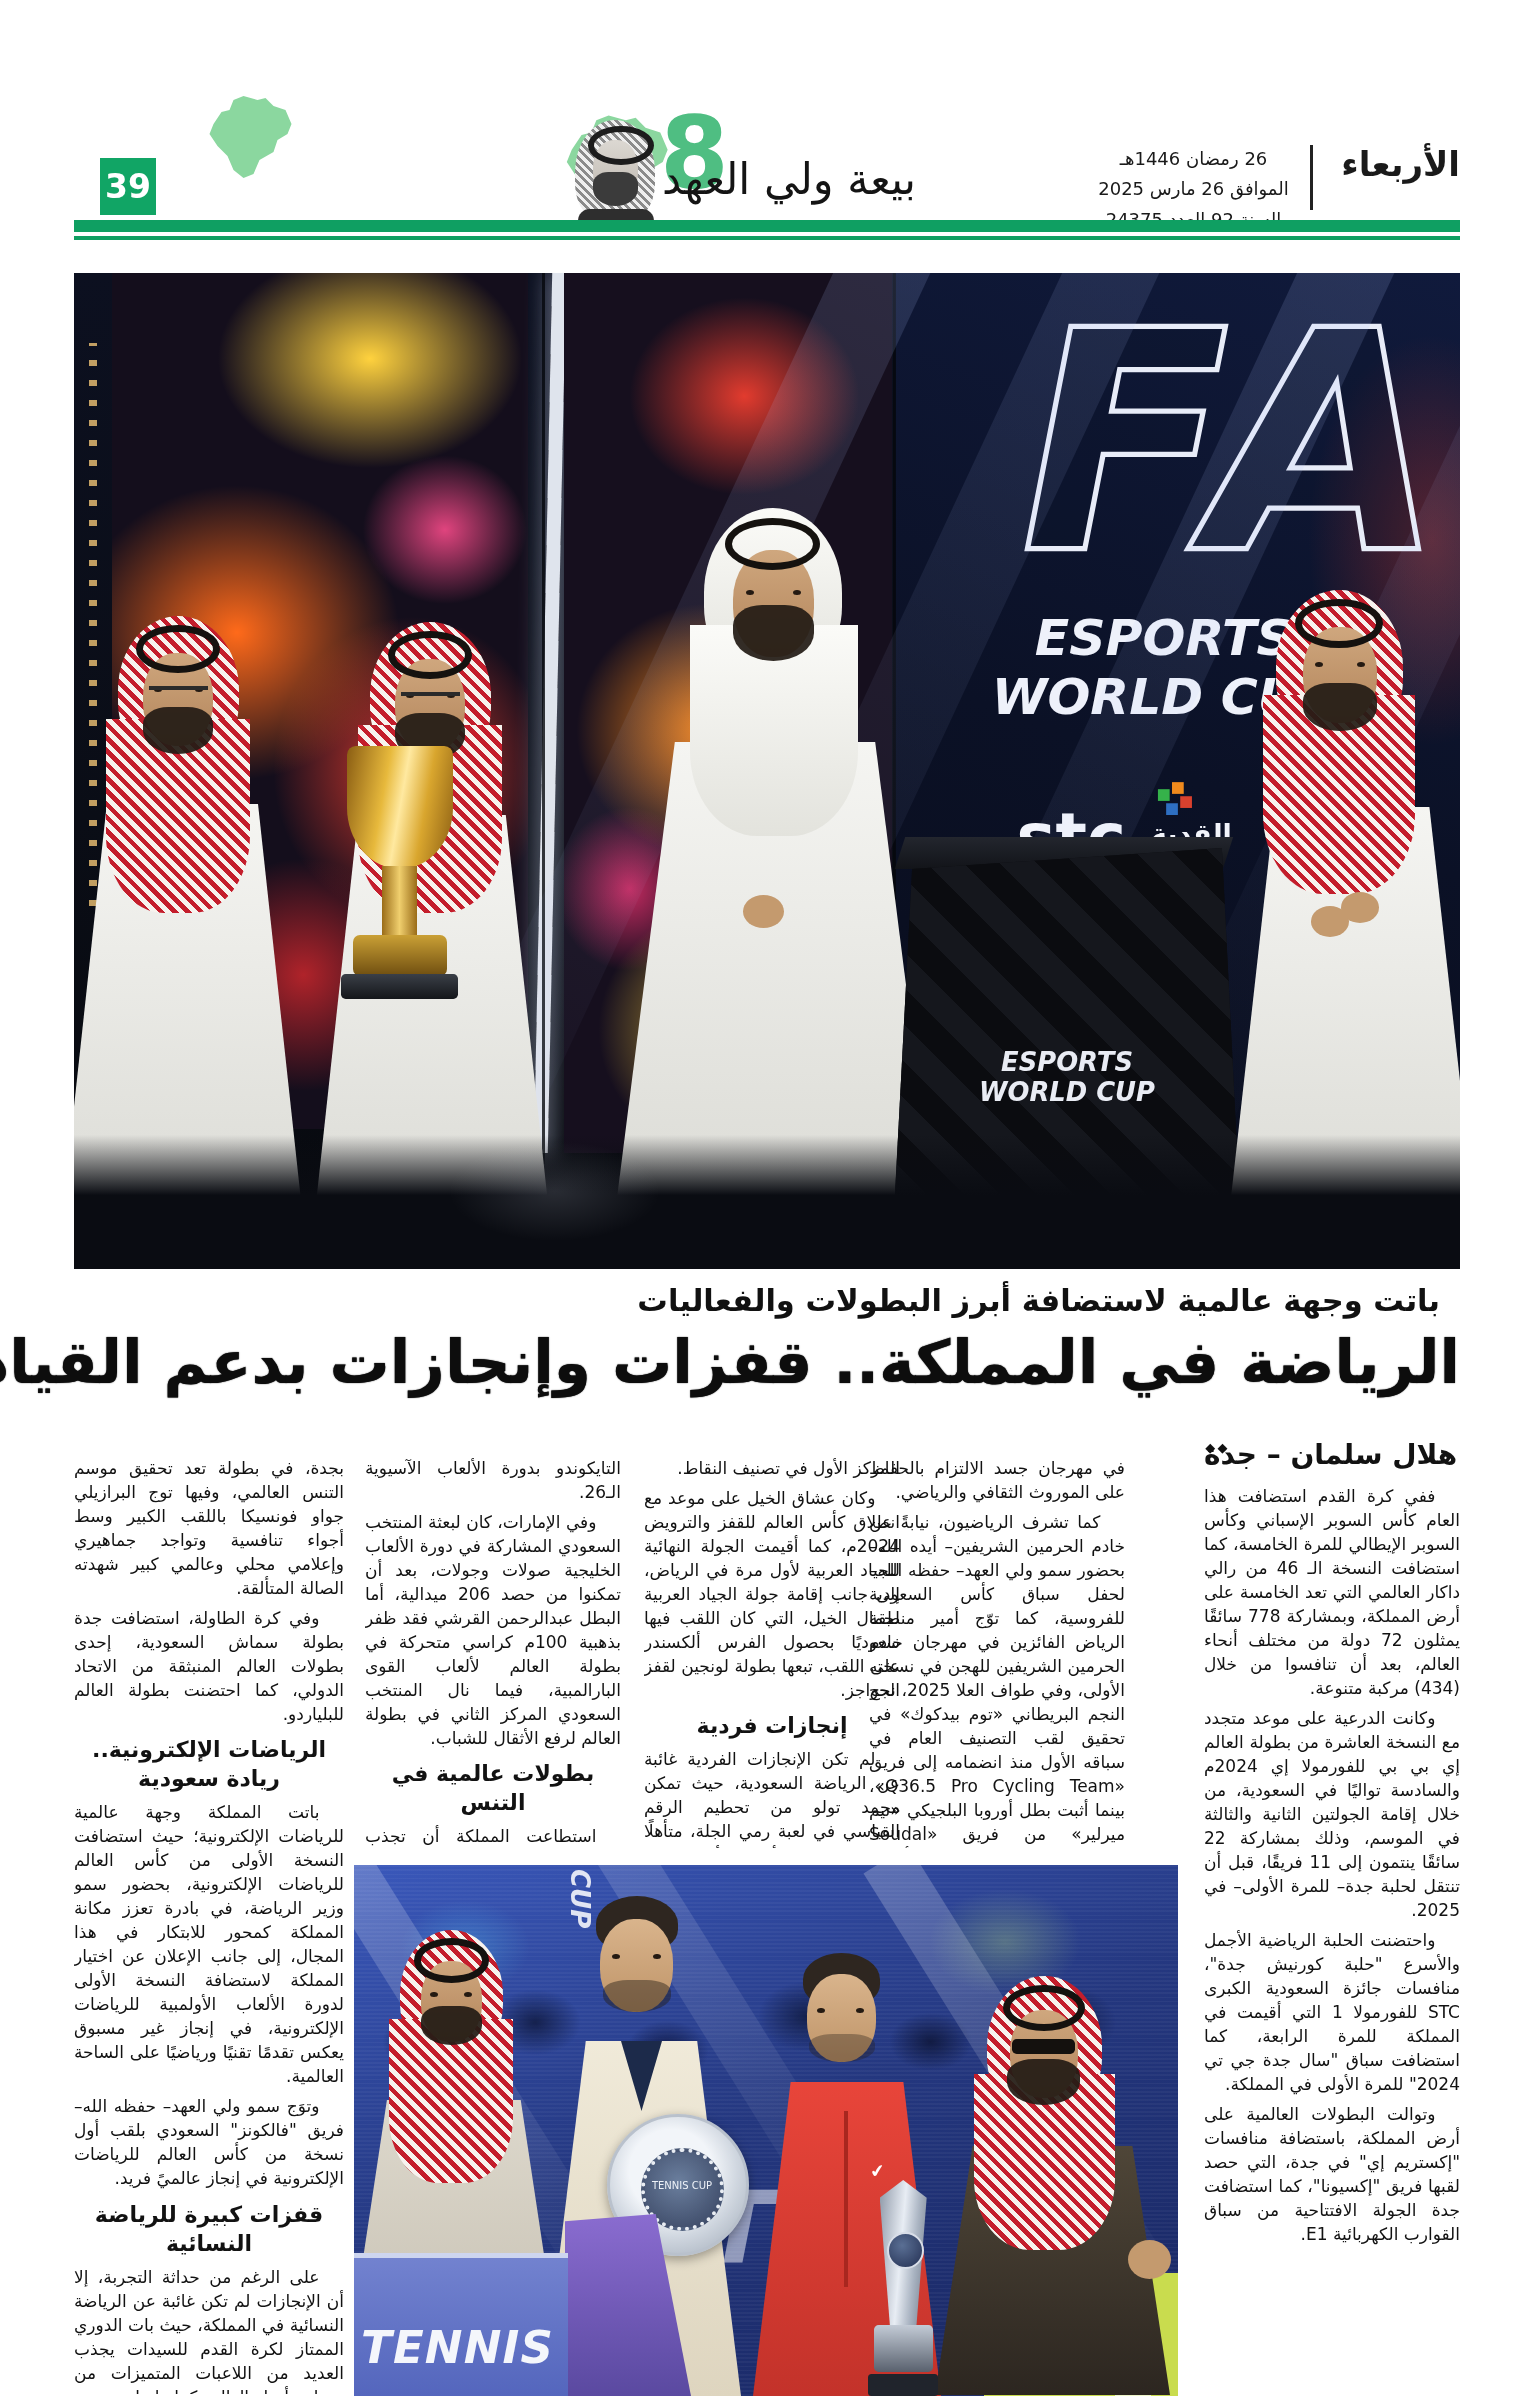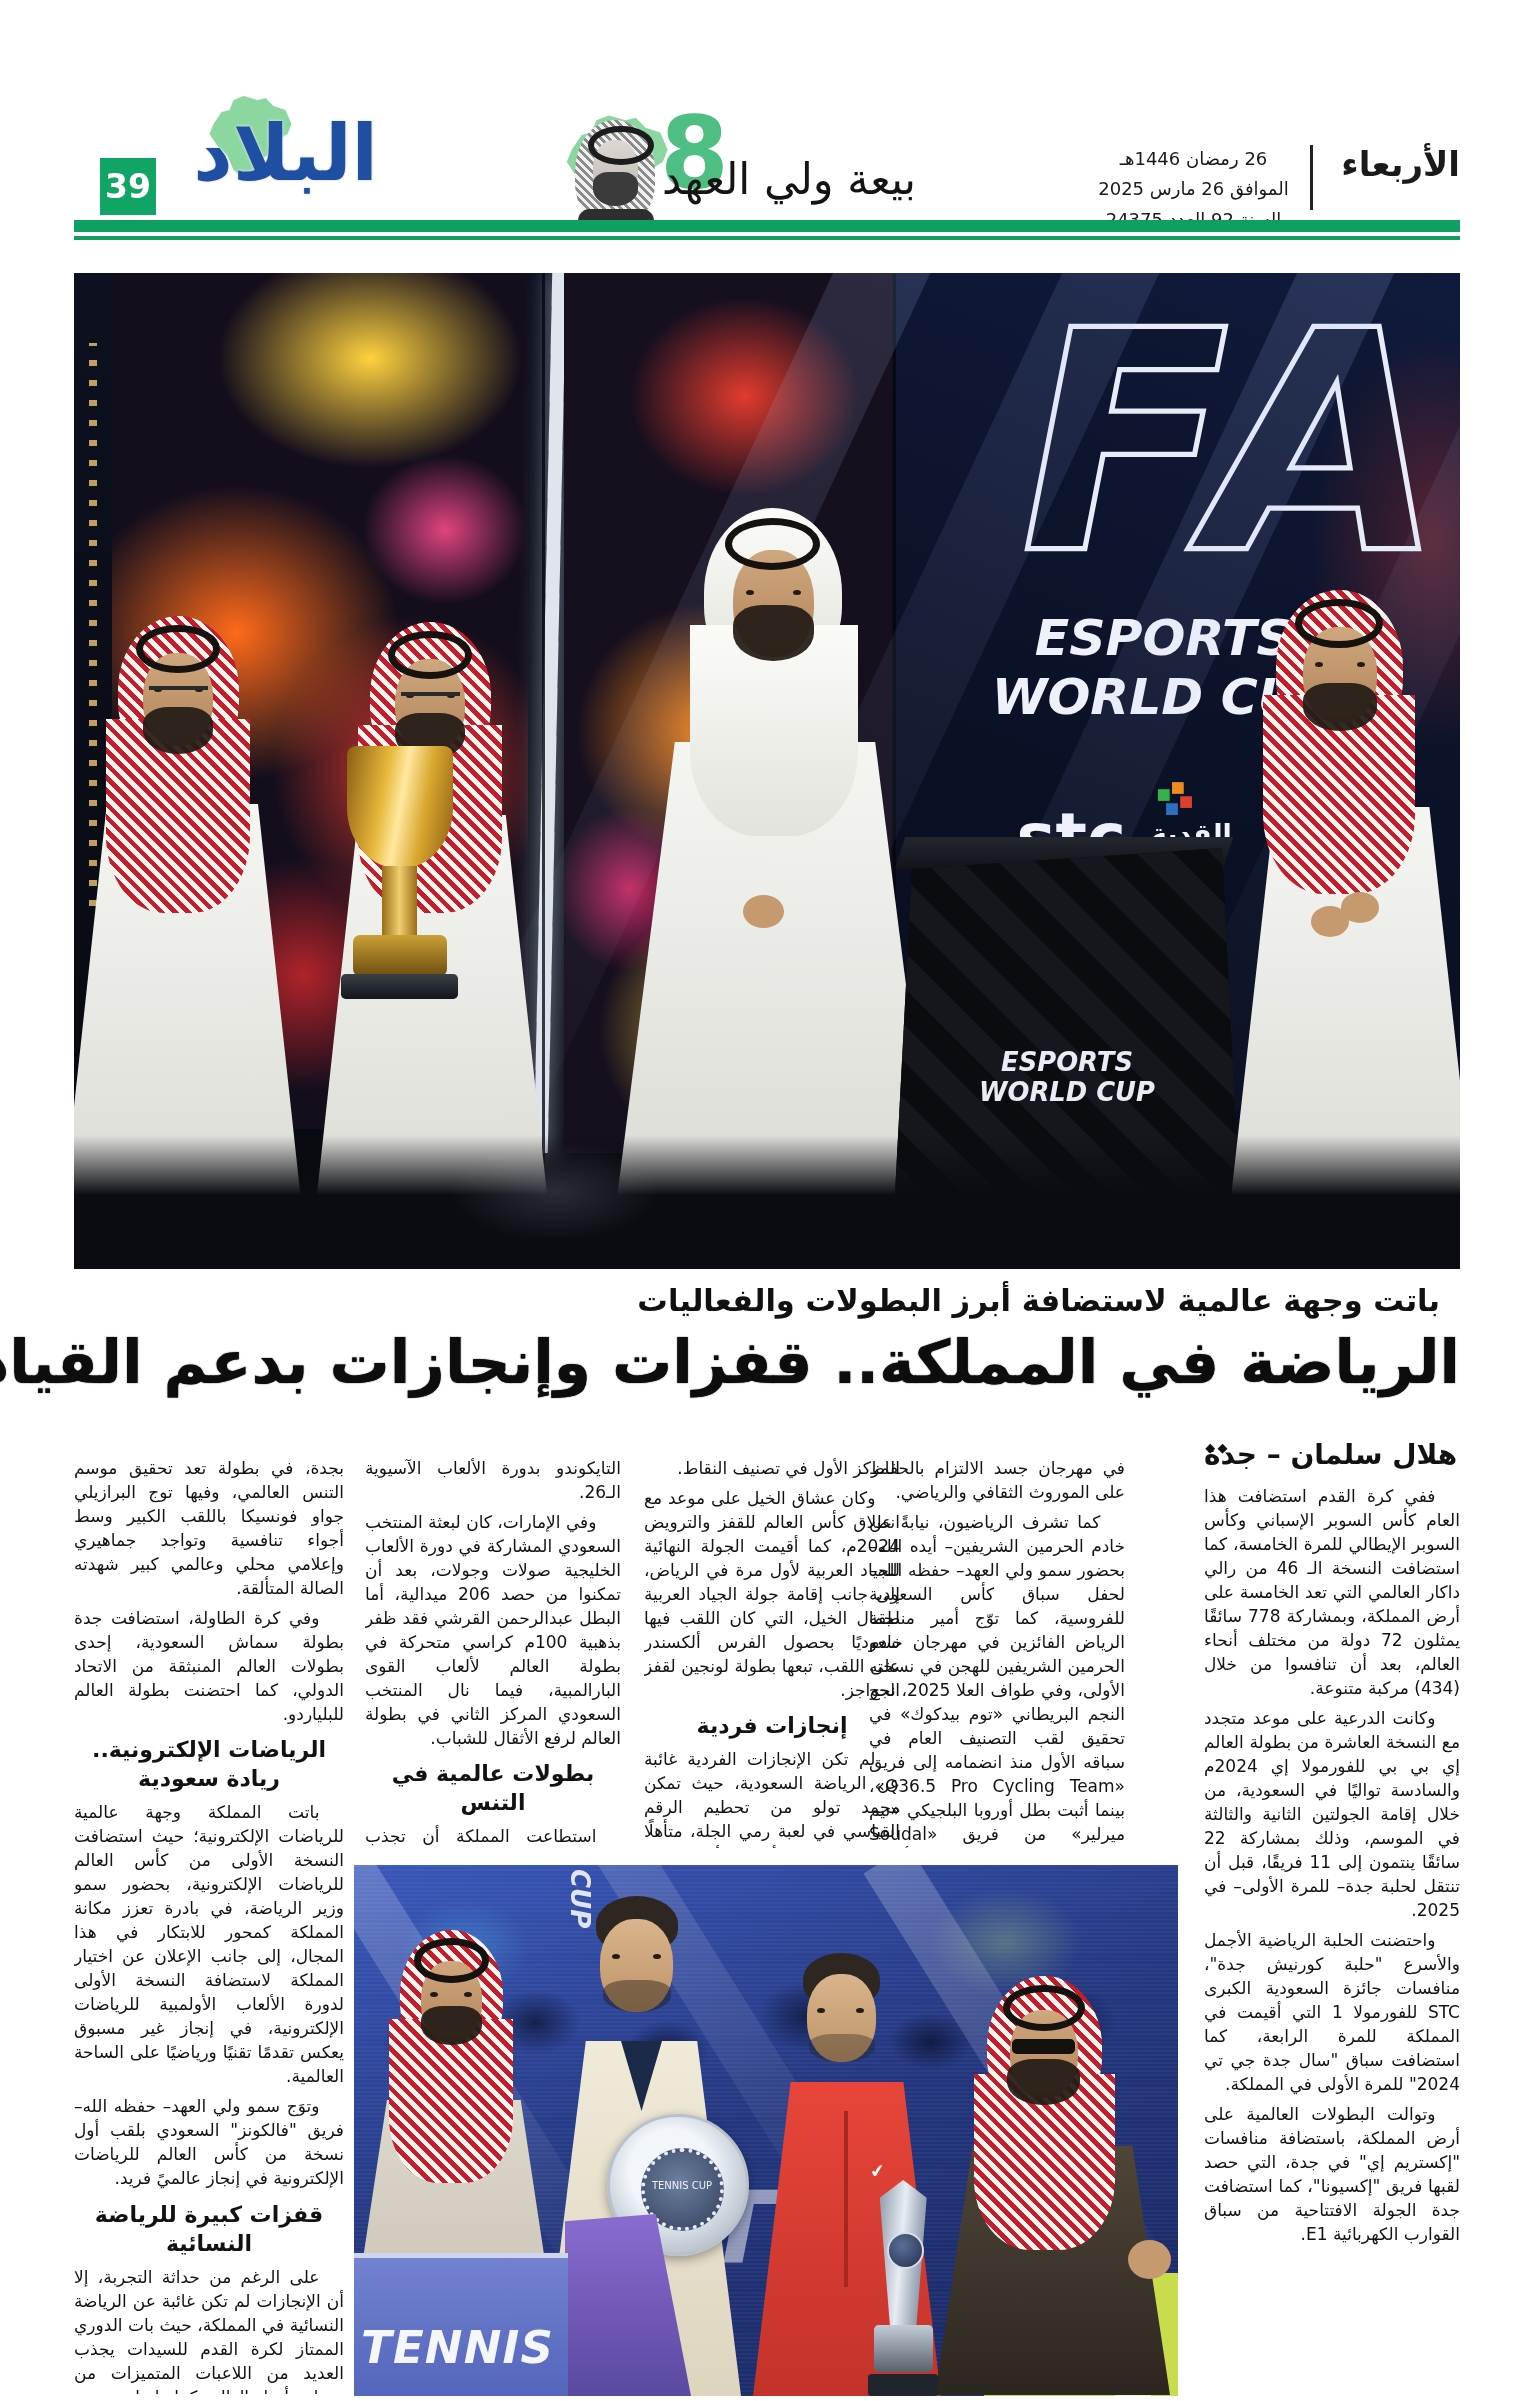--- a/index.html
+++ b/index.html
@@ -179,21 +179,20 @@
 <div class="page">
 
   <div class="abs badge">
     <span>39</span>
   </div>
 
   <div class="abs logo">
     <svg viewBox="0 0 100 100">
       <path d="M14 34 L22 22 L30 20 L34 10 L44 6 L58 10 L66 8 L74 16 L86 20 L92 34 L88 44 L78 50 L74 62 L60 70 L54 84 L44 88 L34 80 L28 66 L18 56 L10 44 Z" fill="#8bd79f"></path>
     </svg>
-    <span class="logo-text">البلاد</span>
   </div>
 
   <div class="abs emblem">
     <svg class="map" viewBox="0 0 100 100">
       <path d="M14 34 L22 22 L30 20 L34 10 L44 6 L58 10 L66 8 L74 16 L86 20 L92 34 L88 44 L78 50 L74 62 L60 70 L54 84 L44 88 L34 80 L28 66 L18 56 L10 44 Z" fill="#8bd79f"></path>
     </svg>
     <div class="abs portrait">
       <div class="po-hood"></div>
       <div class="po-face"></div>
       <div class="po-beard"></div>

